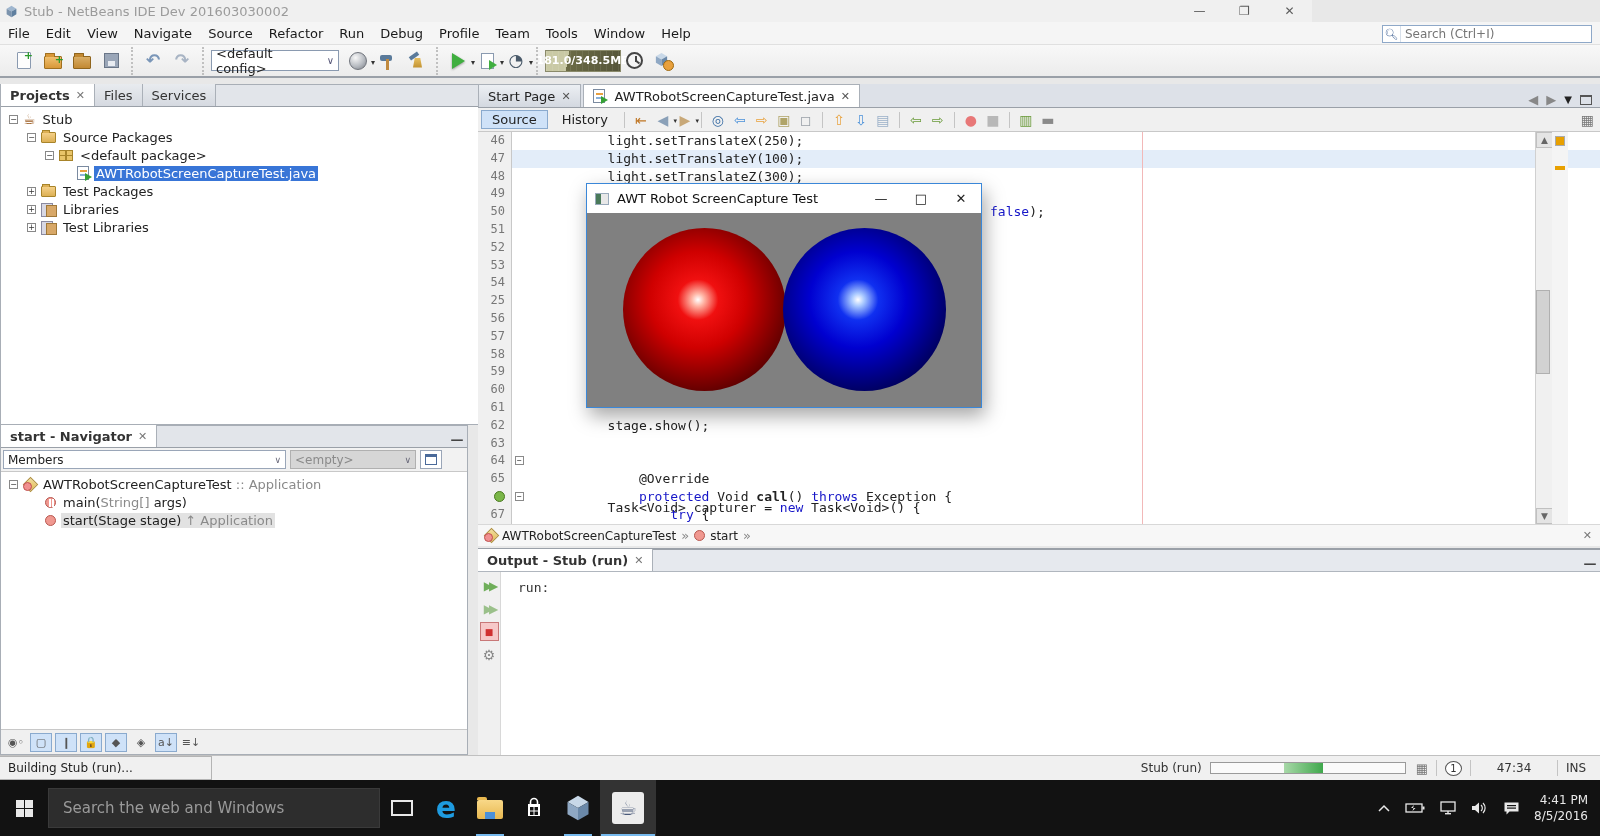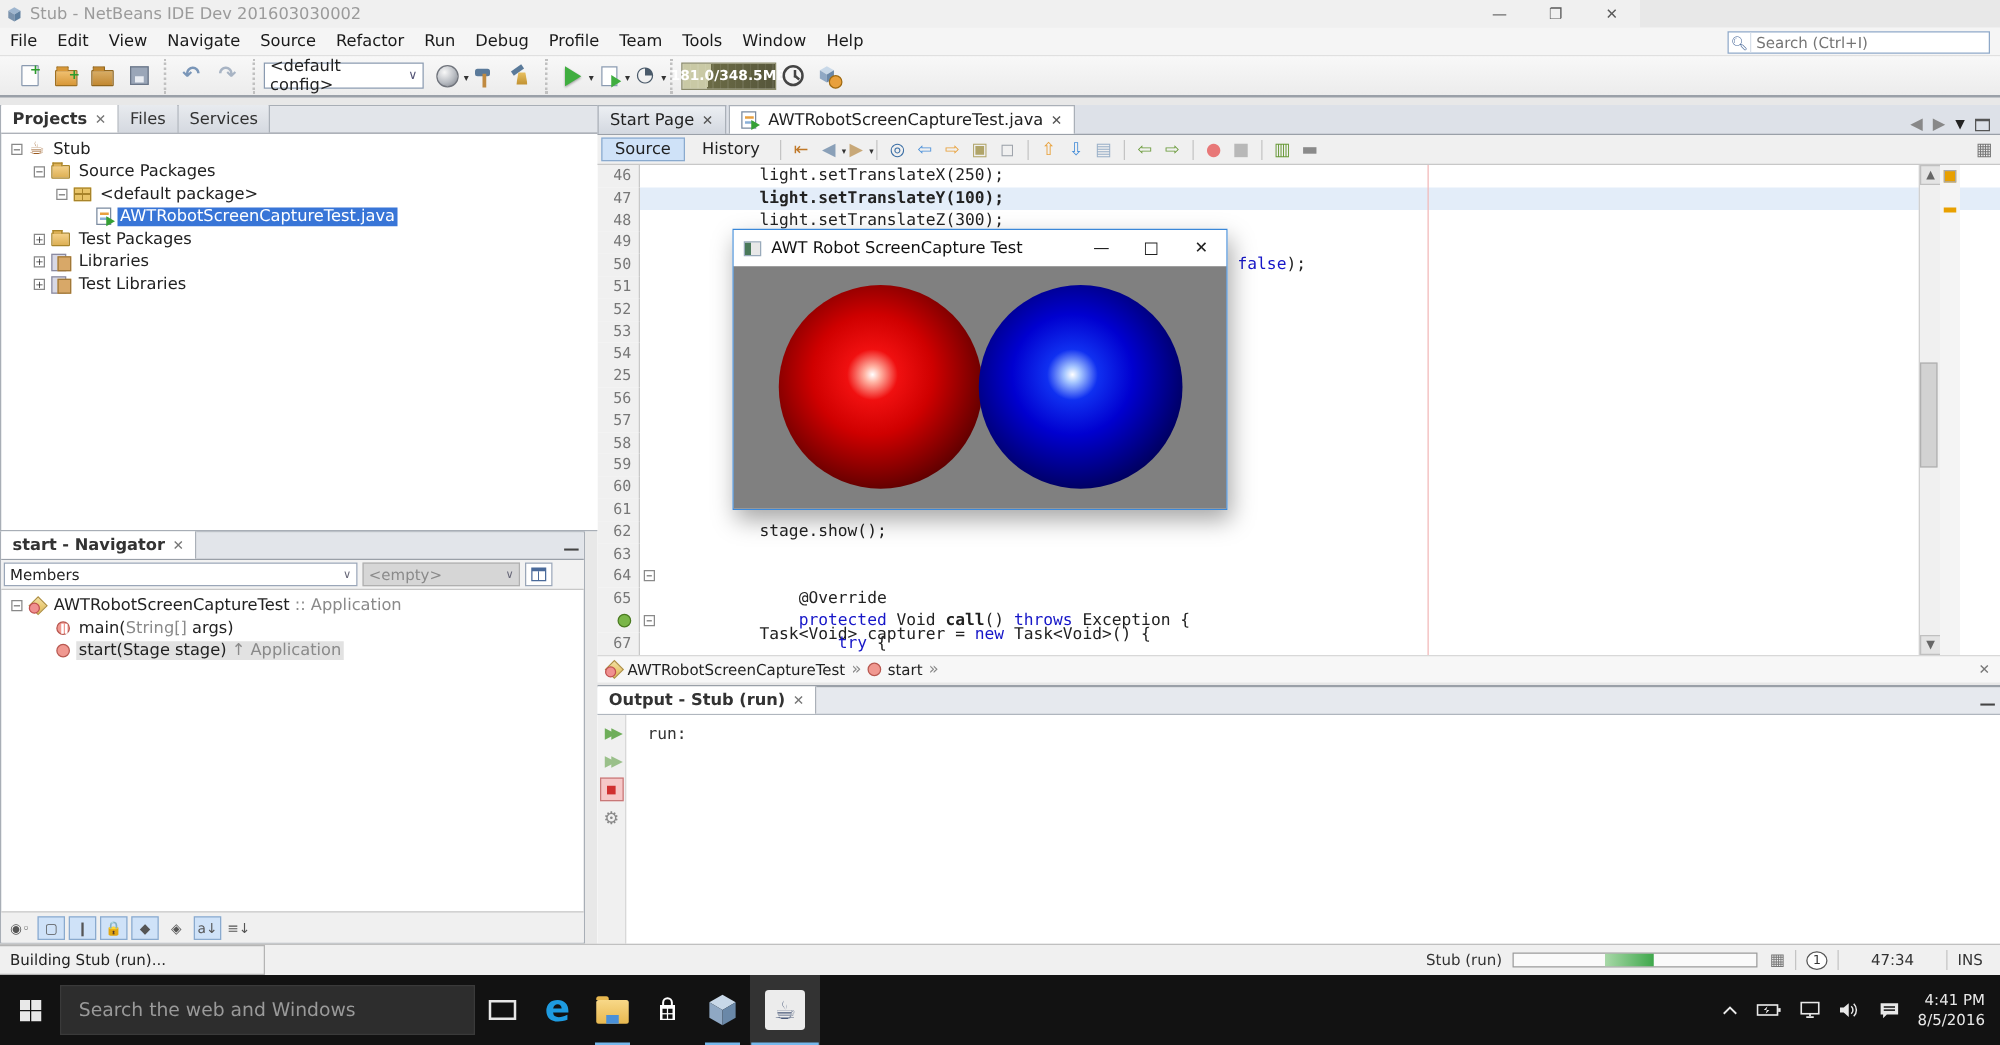--- a/index.html
+++ b/index.html
@@ -498,21 +498,21 @@
     </div>
 
   <div id="code" class="abs">
     <div id="code-lines">
         <div class="crow">
           <span class="ln">46</span>
           <span class="body"><span style="display: inline-block; margin-left: 33px;"><span>        light.setTranslateX(250);</span></span></span>
         </div>
         <div class="crow current">
           <span class="ln">47</span>
-          <span class="body"><span style="display: inline-block; margin-left: 33px; font-weight: bold;"><span>        light.setTranslateY(100);</span></span></span>
+          <span class="body"><span style="display: inline-block; margin-left: 33px;"><span>        light.setTranslateY(100);</span></span></span>
         </div>
         <div class="crow">
           <span class="ln">48</span>
           <span class="body"><span style="display: inline-block; margin-left: 33px;"><span>        light.setTranslateZ(300);</span></span></span>
         </div>
         <div class="crow">
           <span class="ln">49</span>
           <span class="body"><span style="display: inline-block; margin-left: 33px;"></span></span>
         </div>
         <div class="crow">

